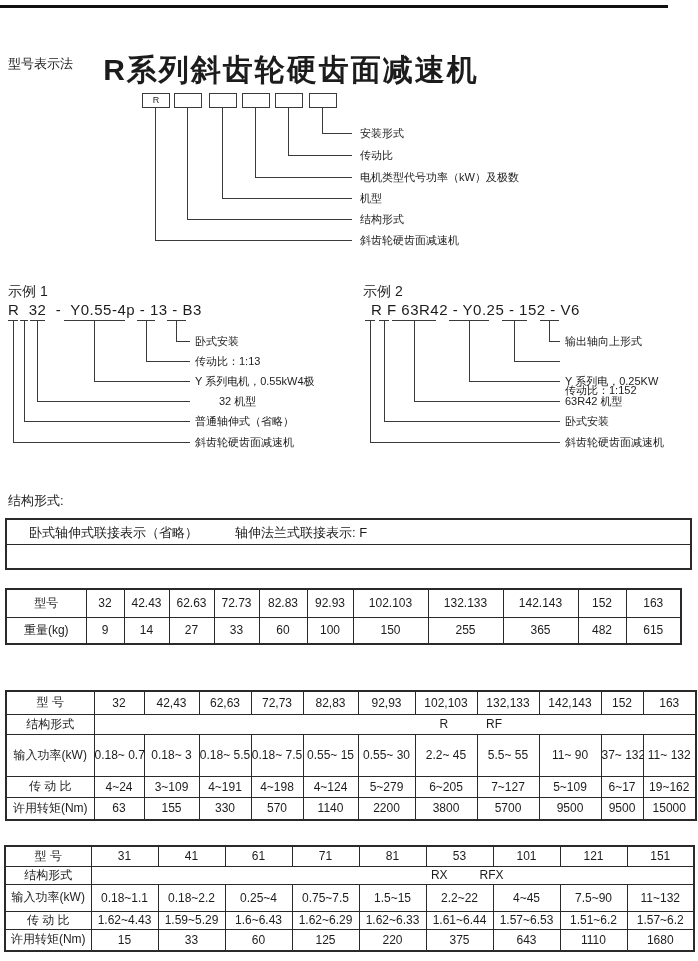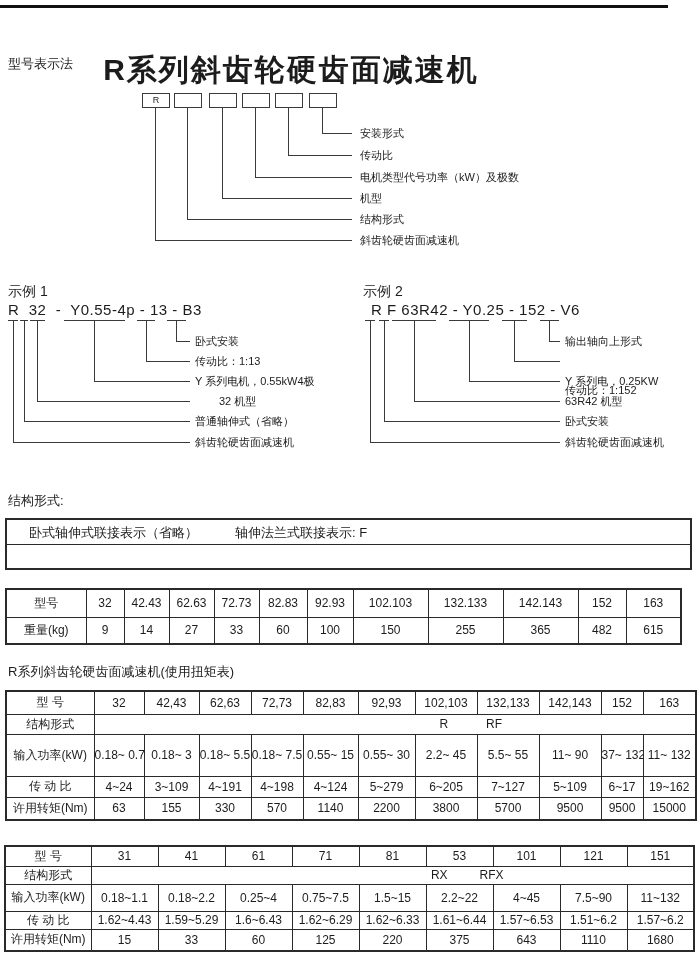--- a/index.html
+++ b/index.html
@@ -183,21 +183,20 @@
       <td>100</td>
       <td>150</td>
       <td>255</td>
       <td>365</td>
       <td>482</td>
       <td>615</td>
     </tr>
   </tbody>
     </table>
 
-  <div class="abs" style="left:8px;top:663px;font-size:13px;">R系列斜齿轮硬齿面减速机(使用扭矩表)</div>
 
   <table class="grid abs" style="left:5px;top:690px;width:685px;">
     <colgroup>
       <col style="width:88px">
         <col style="width:50px">
         <col style="width:55px">
         <col style="width:52px">
       <col style="width:52px">
         <col style="width:55px">
         <col style="width:57px">

